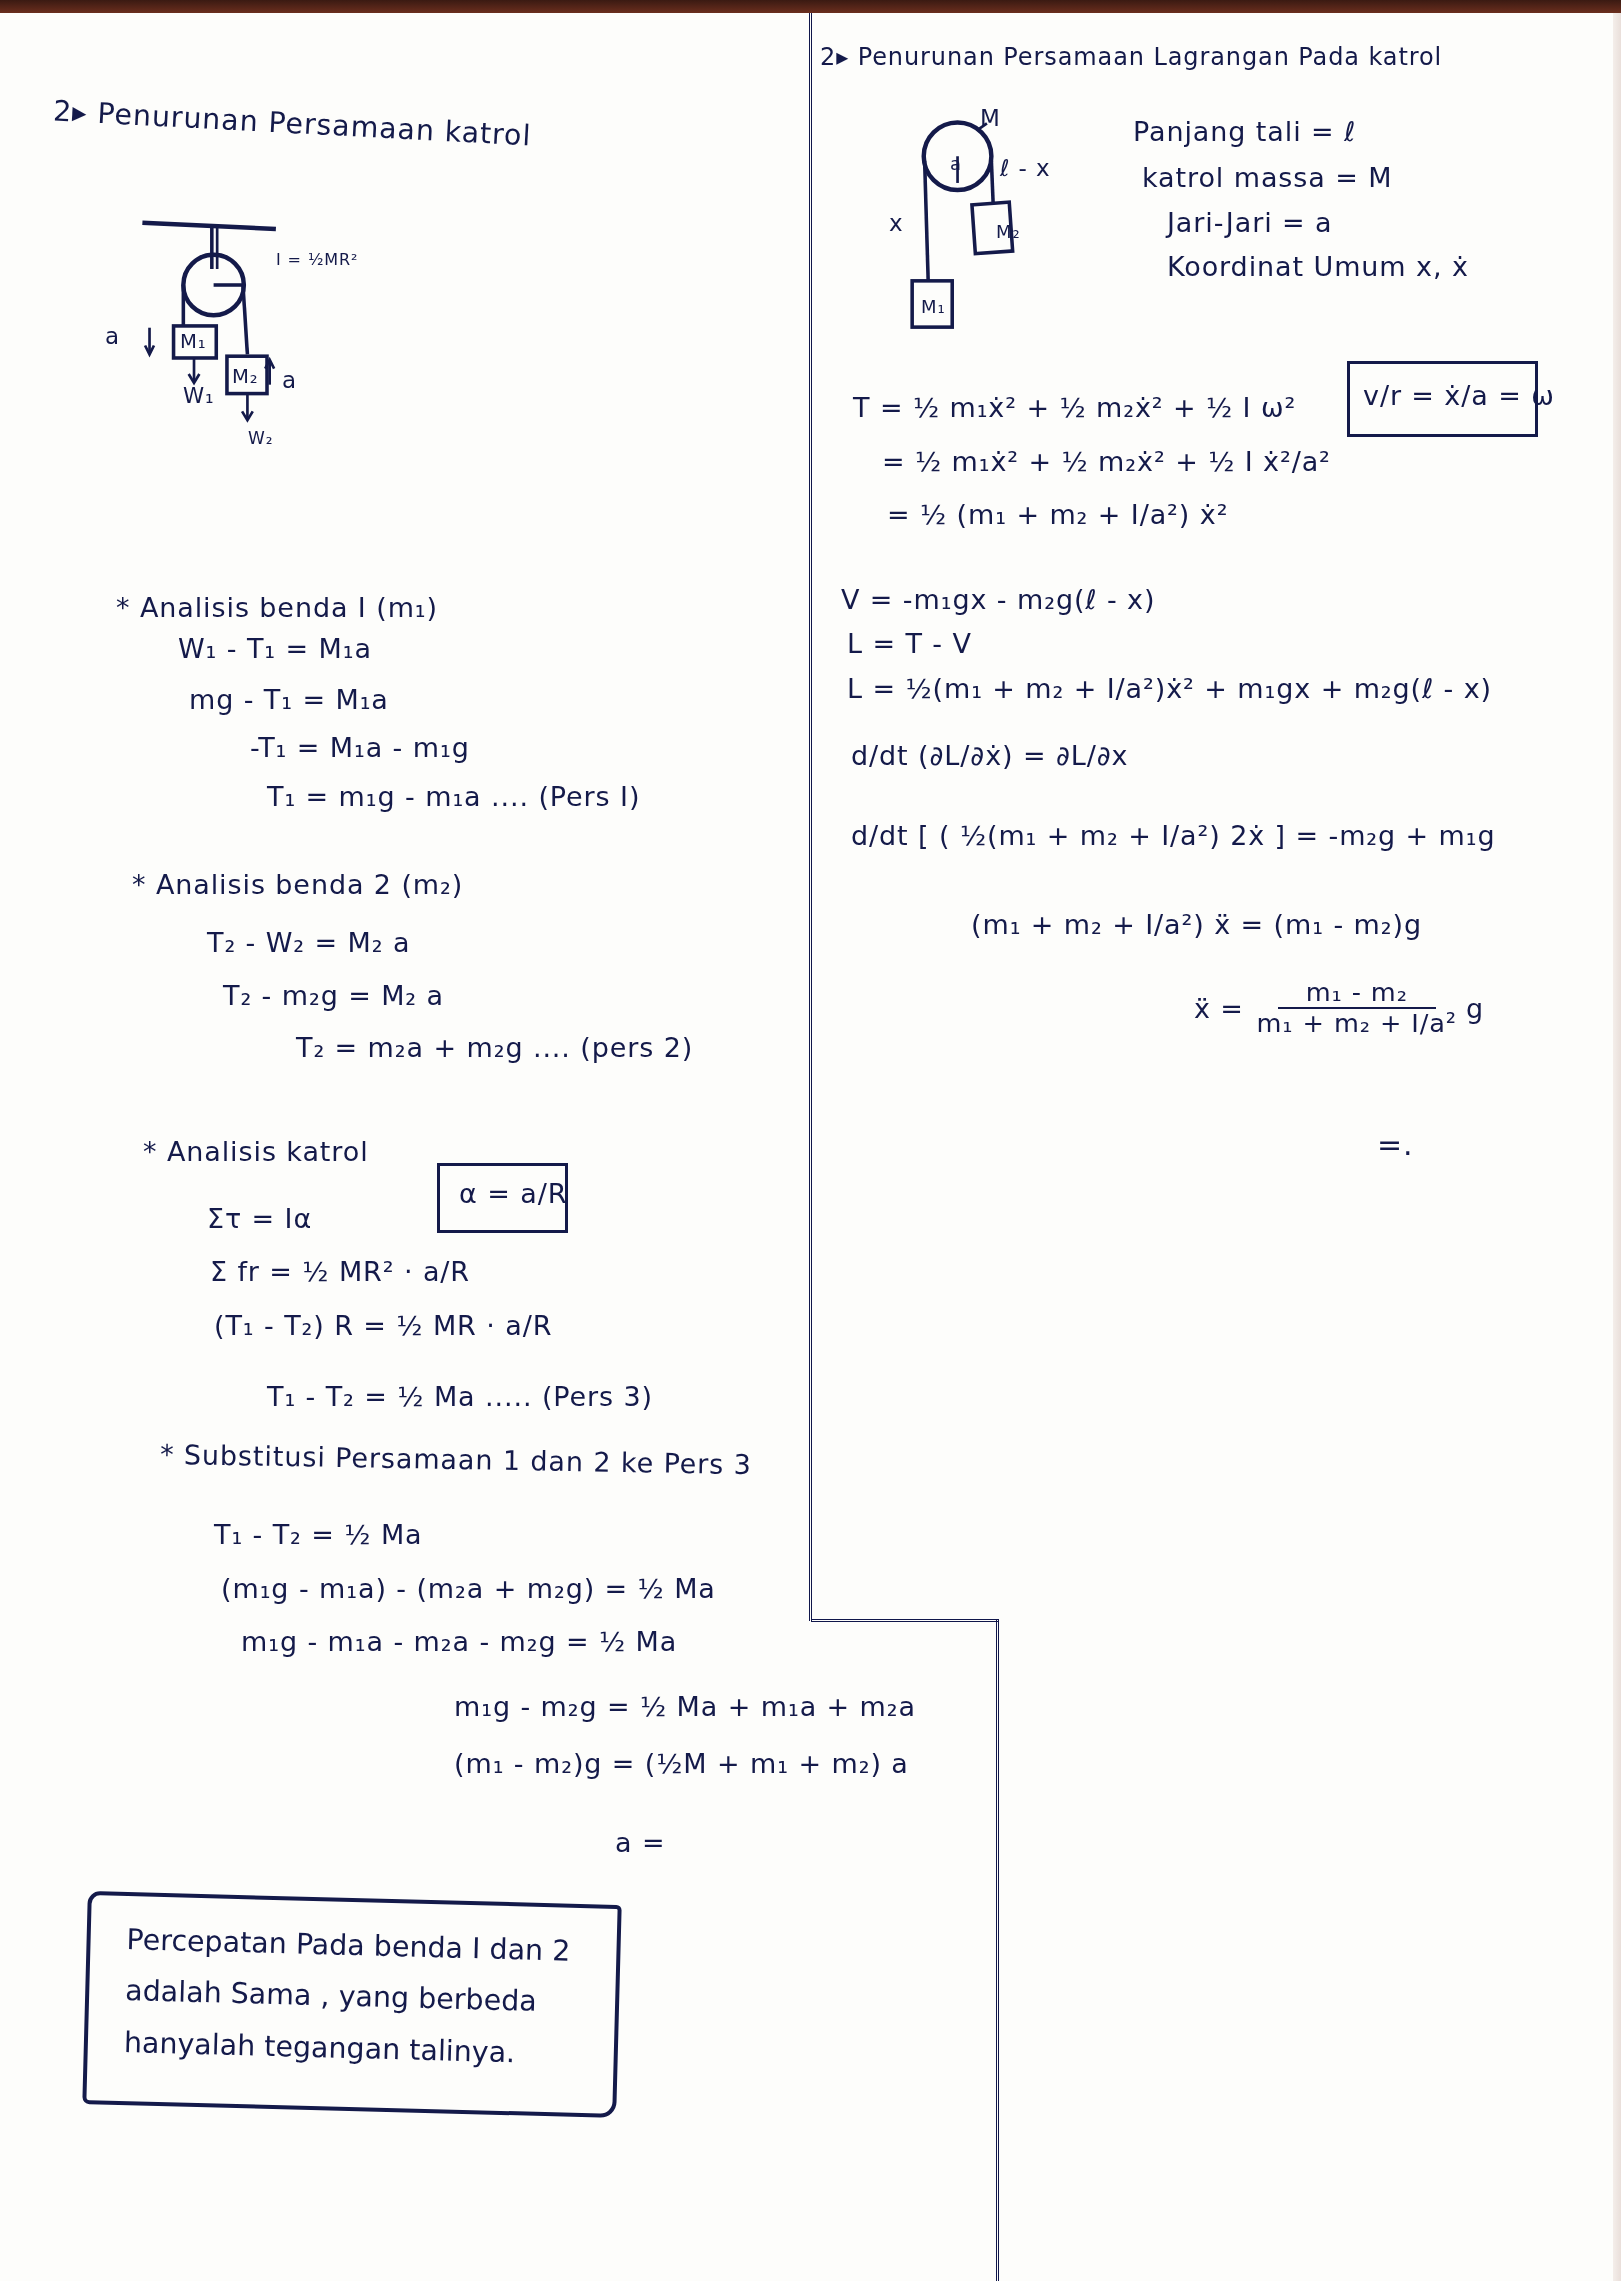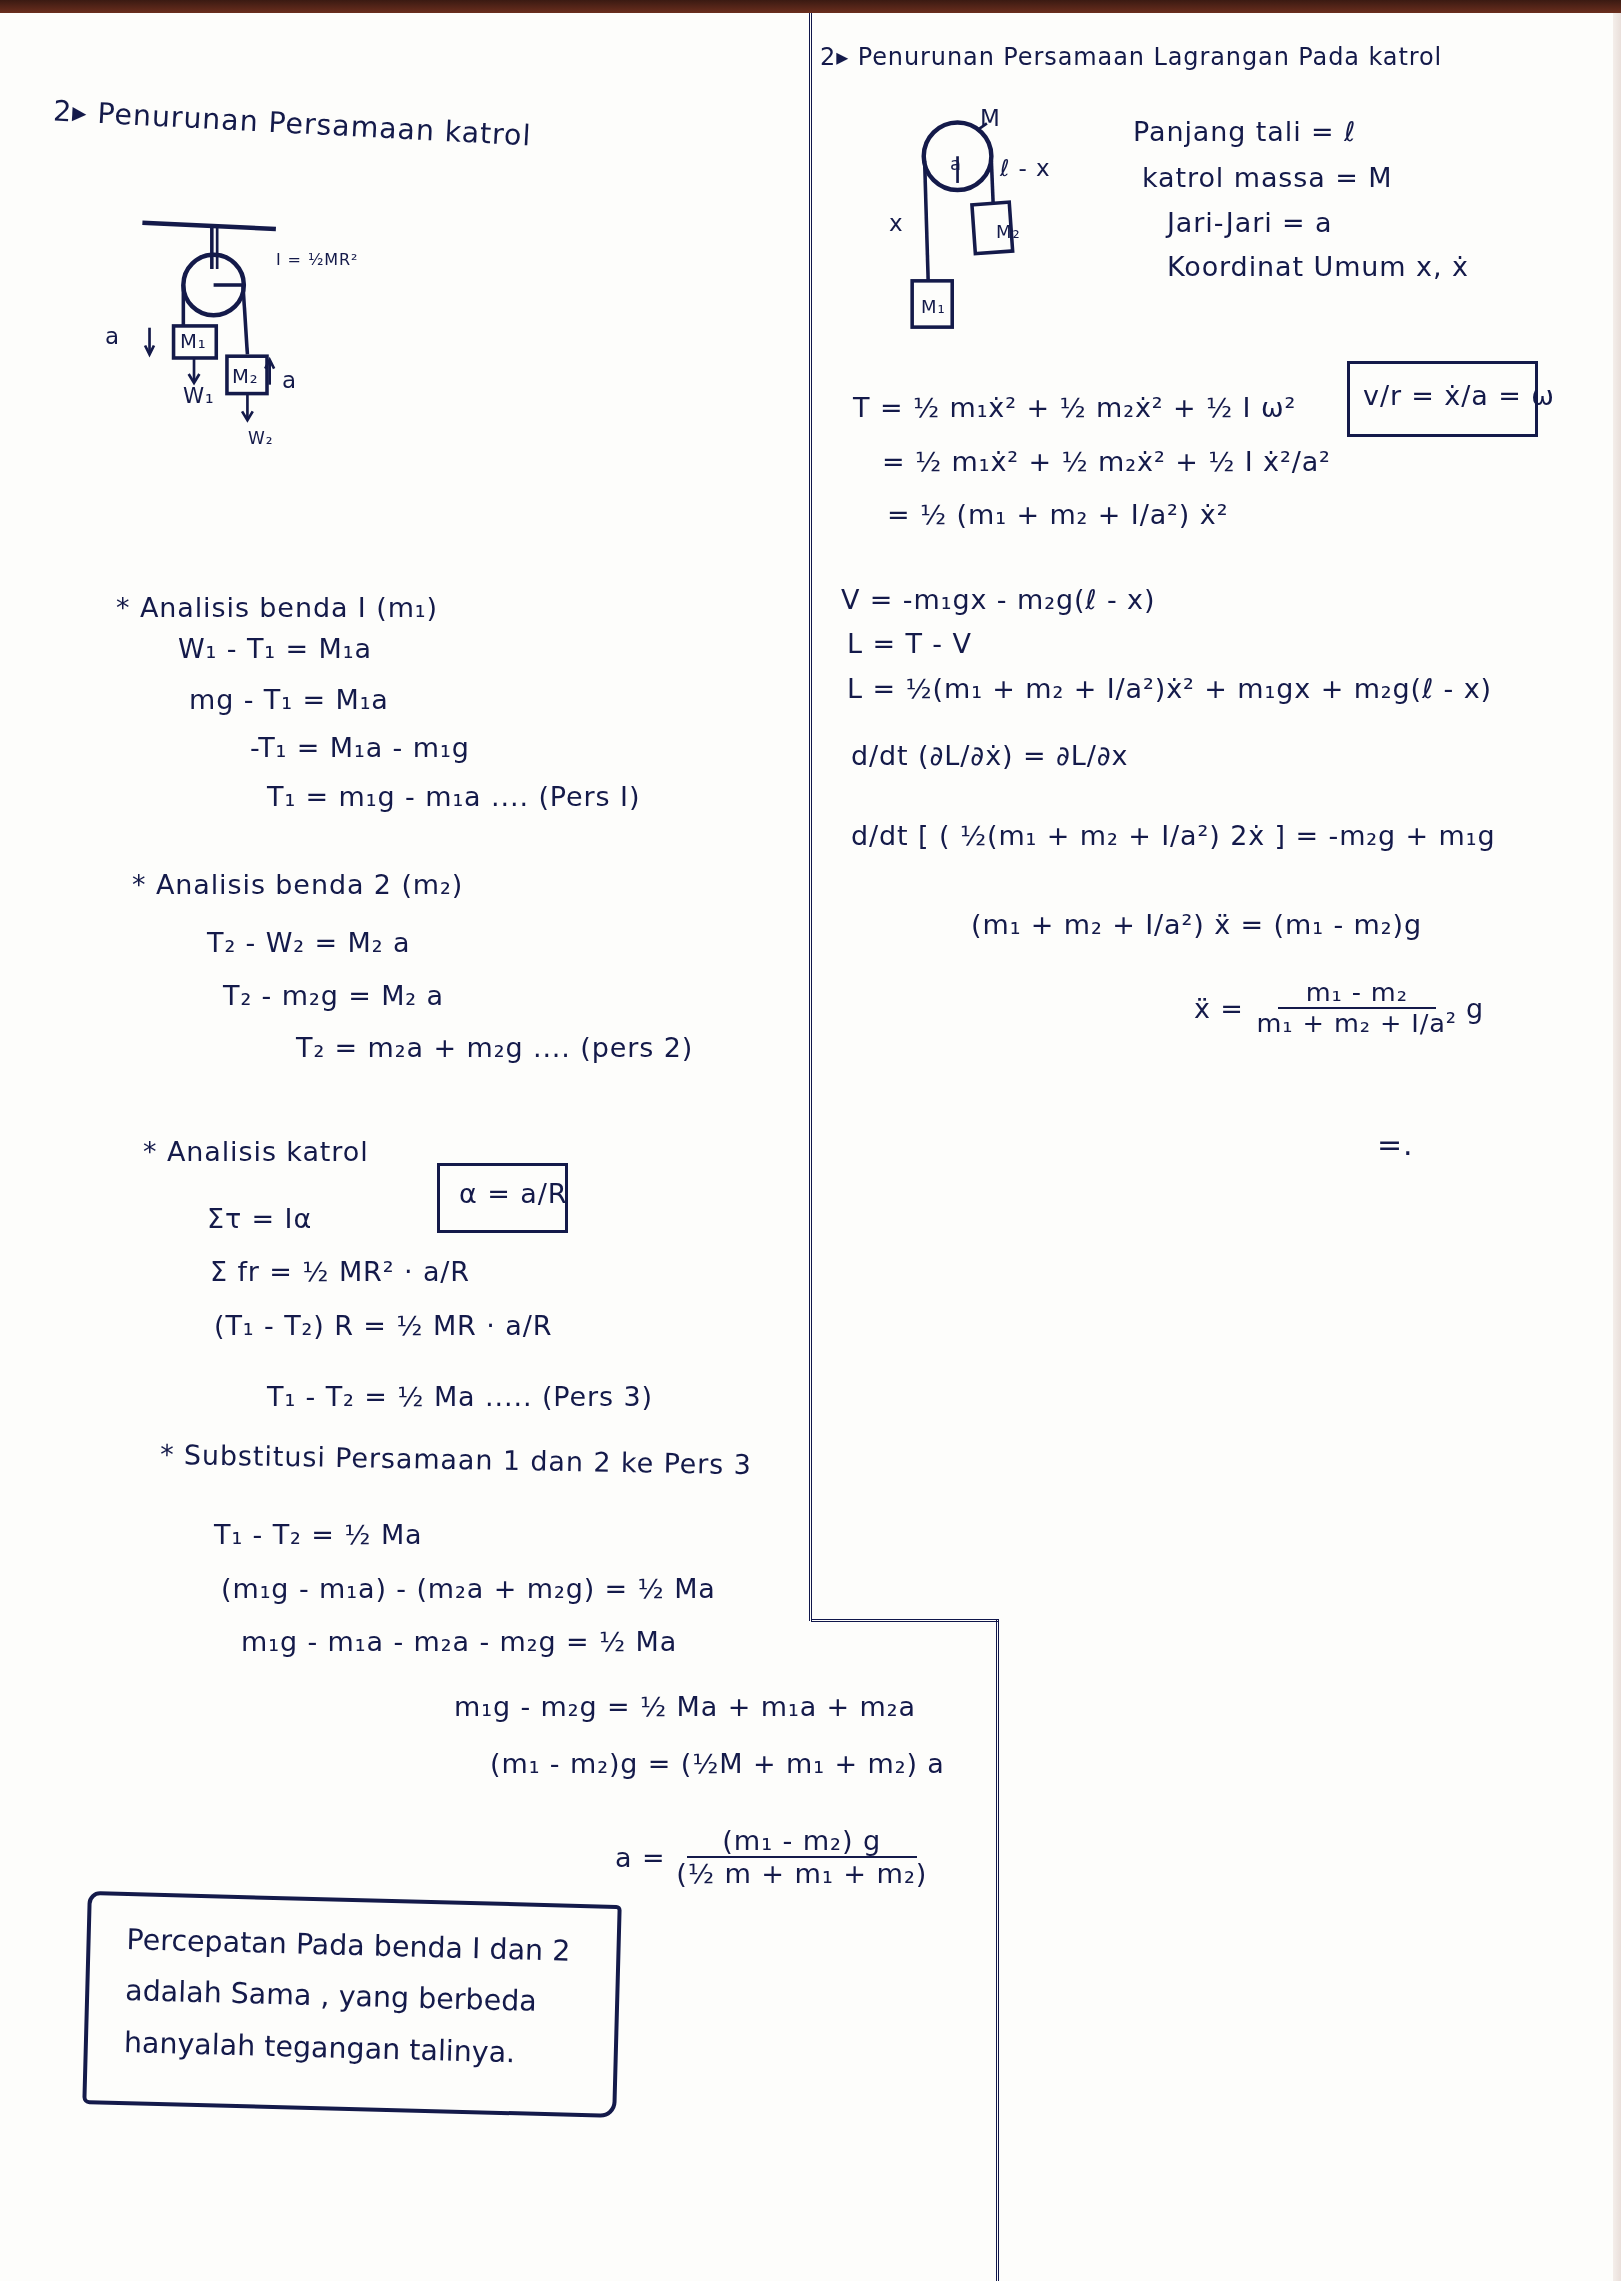--- a/index.html
+++ b/index.html
@@ -89,28 +89,24 @@
 <div class="ink hand" style="left:207px; top:1203px;">Στ = Iα</div>
 <div class="ink hand" style="left:210px; top:1256px;">Σ fr = ½ MR² · a/R</div>
 <div class="ink hand" style="left:214px; top:1310px;">(T₁ - T₂) R = ½ MR · a/R</div>
 <div class="ink hand" style="left:267px; top:1381px;">T₁ - T₂ = ½ Ma ..... (Pers 3)</div>
 
 <div class="ink hand" style="left:160px; top:1444px; transform:rotate(1deg);">* Substitusi Persamaan 1 dan 2 ke Pers 3</div>
 <div class="ink hand" style="left:214px; top:1519px;">T₁ - T₂ = ½ Ma</div>
 <div class="ink hand" style="left:221px; top:1573px;">(m₁g - m₁a) - (m₂a + m₂g) = ½ Ma</div>
 <div class="ink hand" style="left:241px; top:1626px;">m₁g - m₁a - m₂a - m₂g = ½ Ma</div>
 <div class="ink hand" style="left:454px; top:1691px;">m₁g - m₂g = ½ Ma + m₁a + m₂a</div>
-<div class="ink hand" style="left:454px; top:1748px;margin-left:36px;">(m₁ - m₂)g = (½M + m₁ + m₂) a</div>
+<div class="ink hand" style="left:454px; top:1748px;">(m₁ - m₂)g = (½M + m₁ + m₂) a</div>
 
 <div class="ink hand" style="left:615px; top:1827px; display:flex; align-items:center;">
   <span style="margin-right:7.1px;">a =</span>
-  <span class="frac" style="font-size:34px;">
-    <span class="num" style="width:223px; text-align:center;">(m₁ - m₂) g</span>
-    <span class="den">(½ m + m₁ + m₂)</span>
-  </span>
 </div>
 
 <div class="note-box">
   <div class="line ink" style="top:27px;">Percepatan Pada benda I dan 2</div>
   <div class="line ink" style="top:78px;">adalah Sama , yang berbeda</div>
   <div class="line ink" style="top:130px;">hanyalah tegangan talinya.</div>
 </div>
 
 <div class="ink hand title" style="left:820px; top:43px; font-size:24px;">
   <span>2▸</span>

